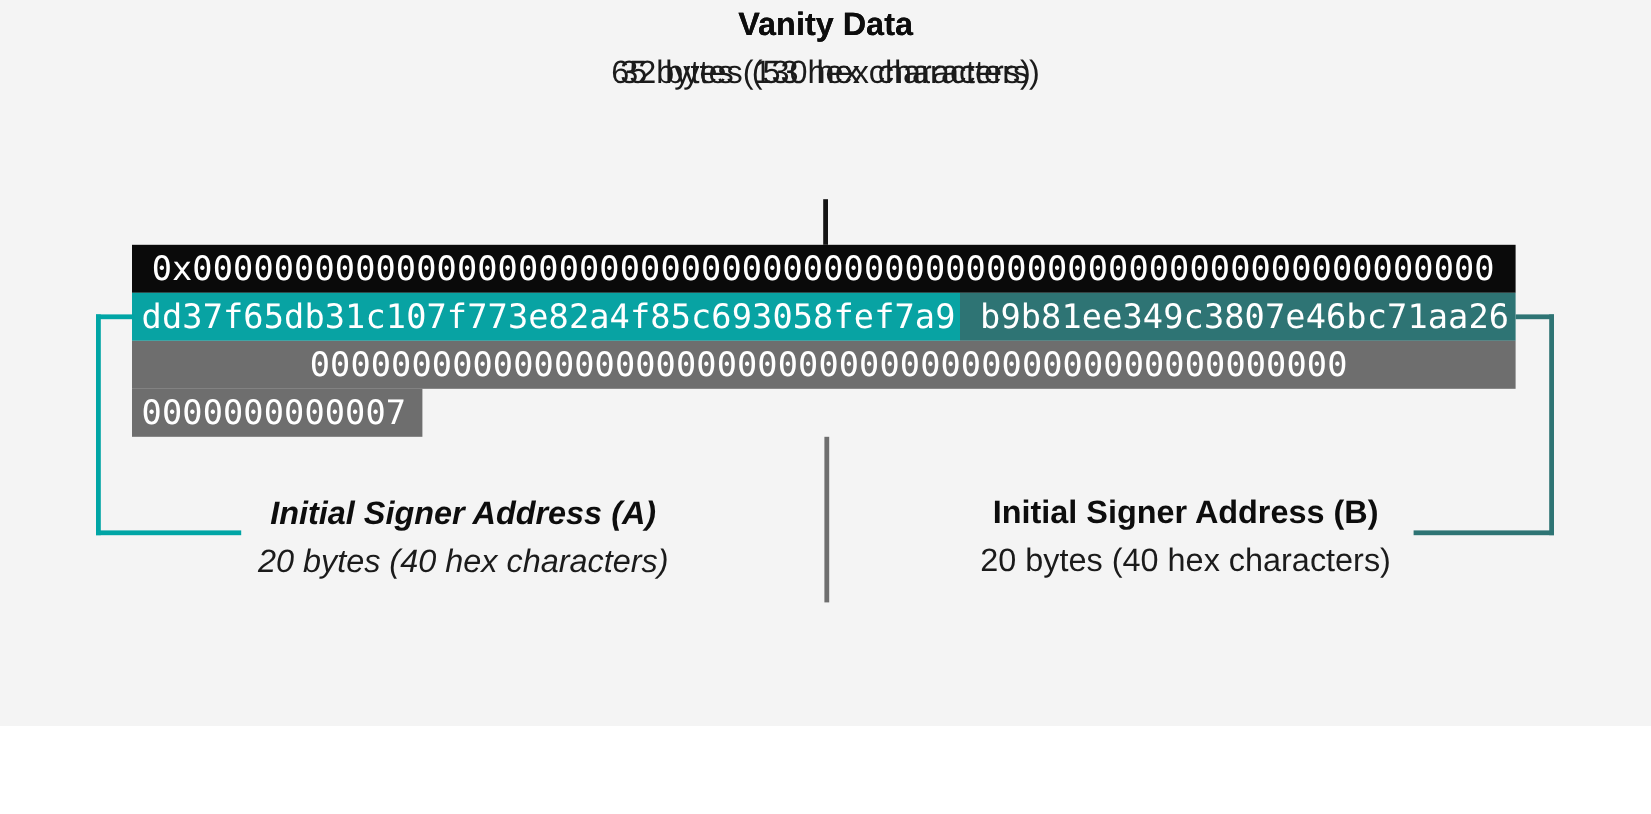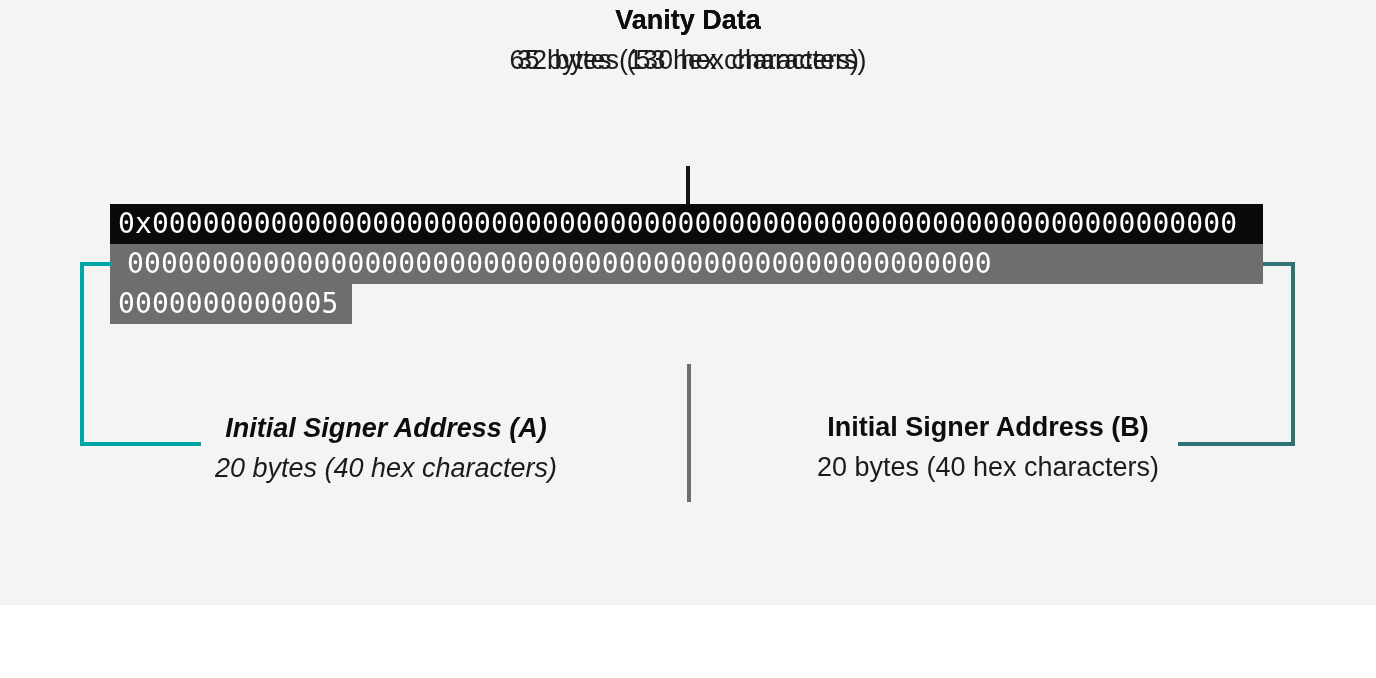--- a/index.html
+++ b/index.html
@@ -43,21 +43,21 @@
   .hexblock {
     position: absolute;
     left: 110px; top: 204px;
     width: 1153px;
     font-family: "DejaVu Sans Mono", monospace;
     font-size: 28px;
     letter-spacing: 0.1px;
     color: var(--hex-text, #ffffff);
   }
   .hexrow { display: flex; height: 40px; line-height: 40px; }
-  .seg { display: block; white-space: pre; padding: 0 9px 0 8px; overflow: hidden; }
+  .seg { display: block; white-space: pre; padding: 0 9px 0 8px; overflow: hidden; text-align: center; }
   .seg.grow { flex: 1 1 auto; }
   .seg.gap { padding-left: 17px; }
   .seg.black  { background: var(--black-row, #0a0a0a); }
   .seg.teal-a { background: var(--teal-a, #08a3a3); }
   .seg.teal-b { background: var(--teal-b, #2e7474); }
   .seg.gray   { background: var(--gray, #6e6e6e); }
   .seg.end-pad { padding-right: 14px; }
 </style>
 </head>
 <body>
@@ -69,24 +69,28 @@
     <div class="pair-sub">32 bytes (53 hex characters)</div>
   </div>
 
   <div class="line connector-top"></div>
 
   <div class="hexblock">
     <div class="hexrow">
       <span class="seg black grow">0x0000000000000000000000000000000000000000000000000000000000000000</span>
     </div>
     <div class="hexrow">
+      <span class="seg teal-a">dd37f65db31c107f773e82a4f85c693058fef7a9</span>
+      <span class="seg teal-b grow gap">b9b81ee349c3807e46bc71aa26</span>
+    </div>
+    <div class="hexrow">
       <span class="seg gray grow gap">000000000000000000000000000000000000000000000000000</span>
     </div>
     <div class="hexrow">
-      <span class="seg gray end-pad">0000000000005</span>
+      <span class="seg gray end-pad">0000000000007</span>
     </div>
   </div>
 
   <div class="line bl-top"></div>
   <div class="line bl-vert"></div>
   <div class="line bl-bottom"></div>
 
   <div class="line br-top"></div>
   <div class="line br-vert"></div>
   <div class="line br-bottom"></div>

